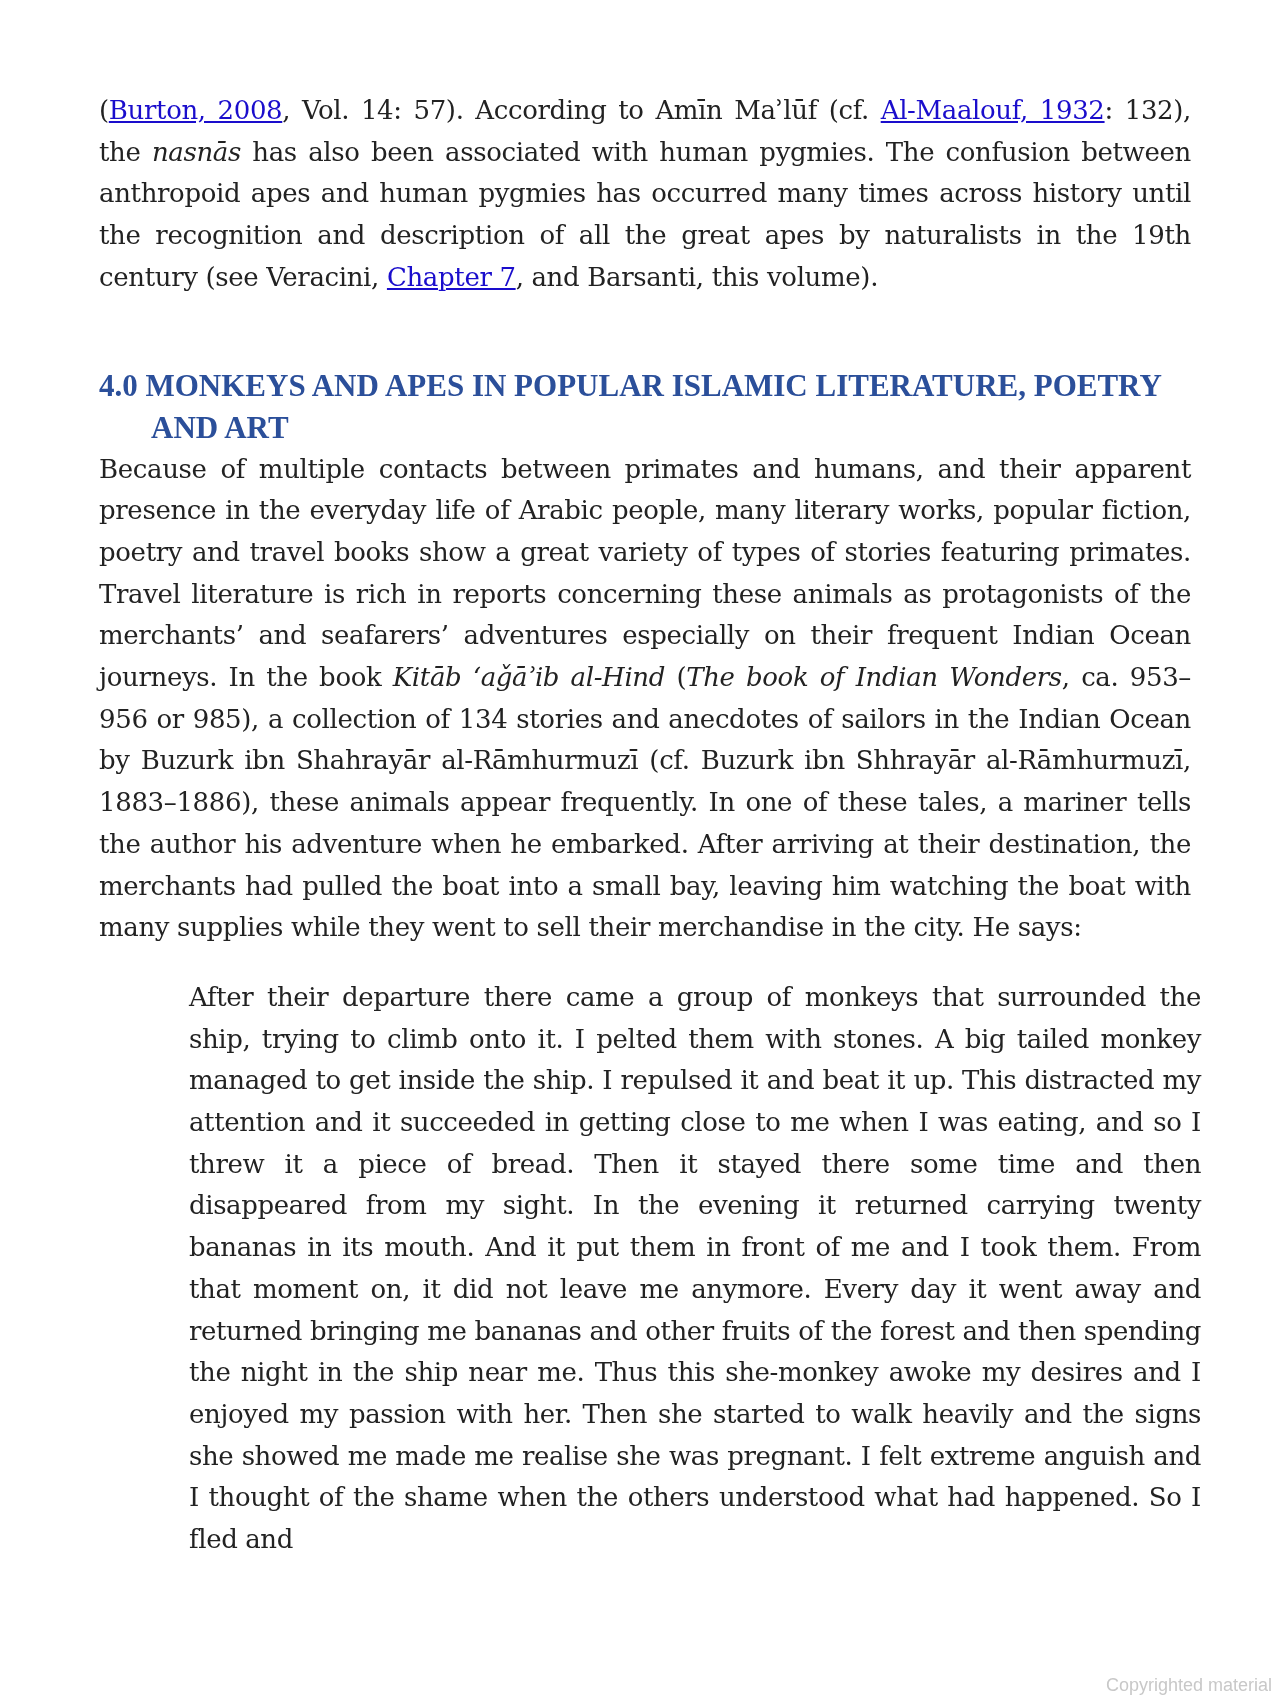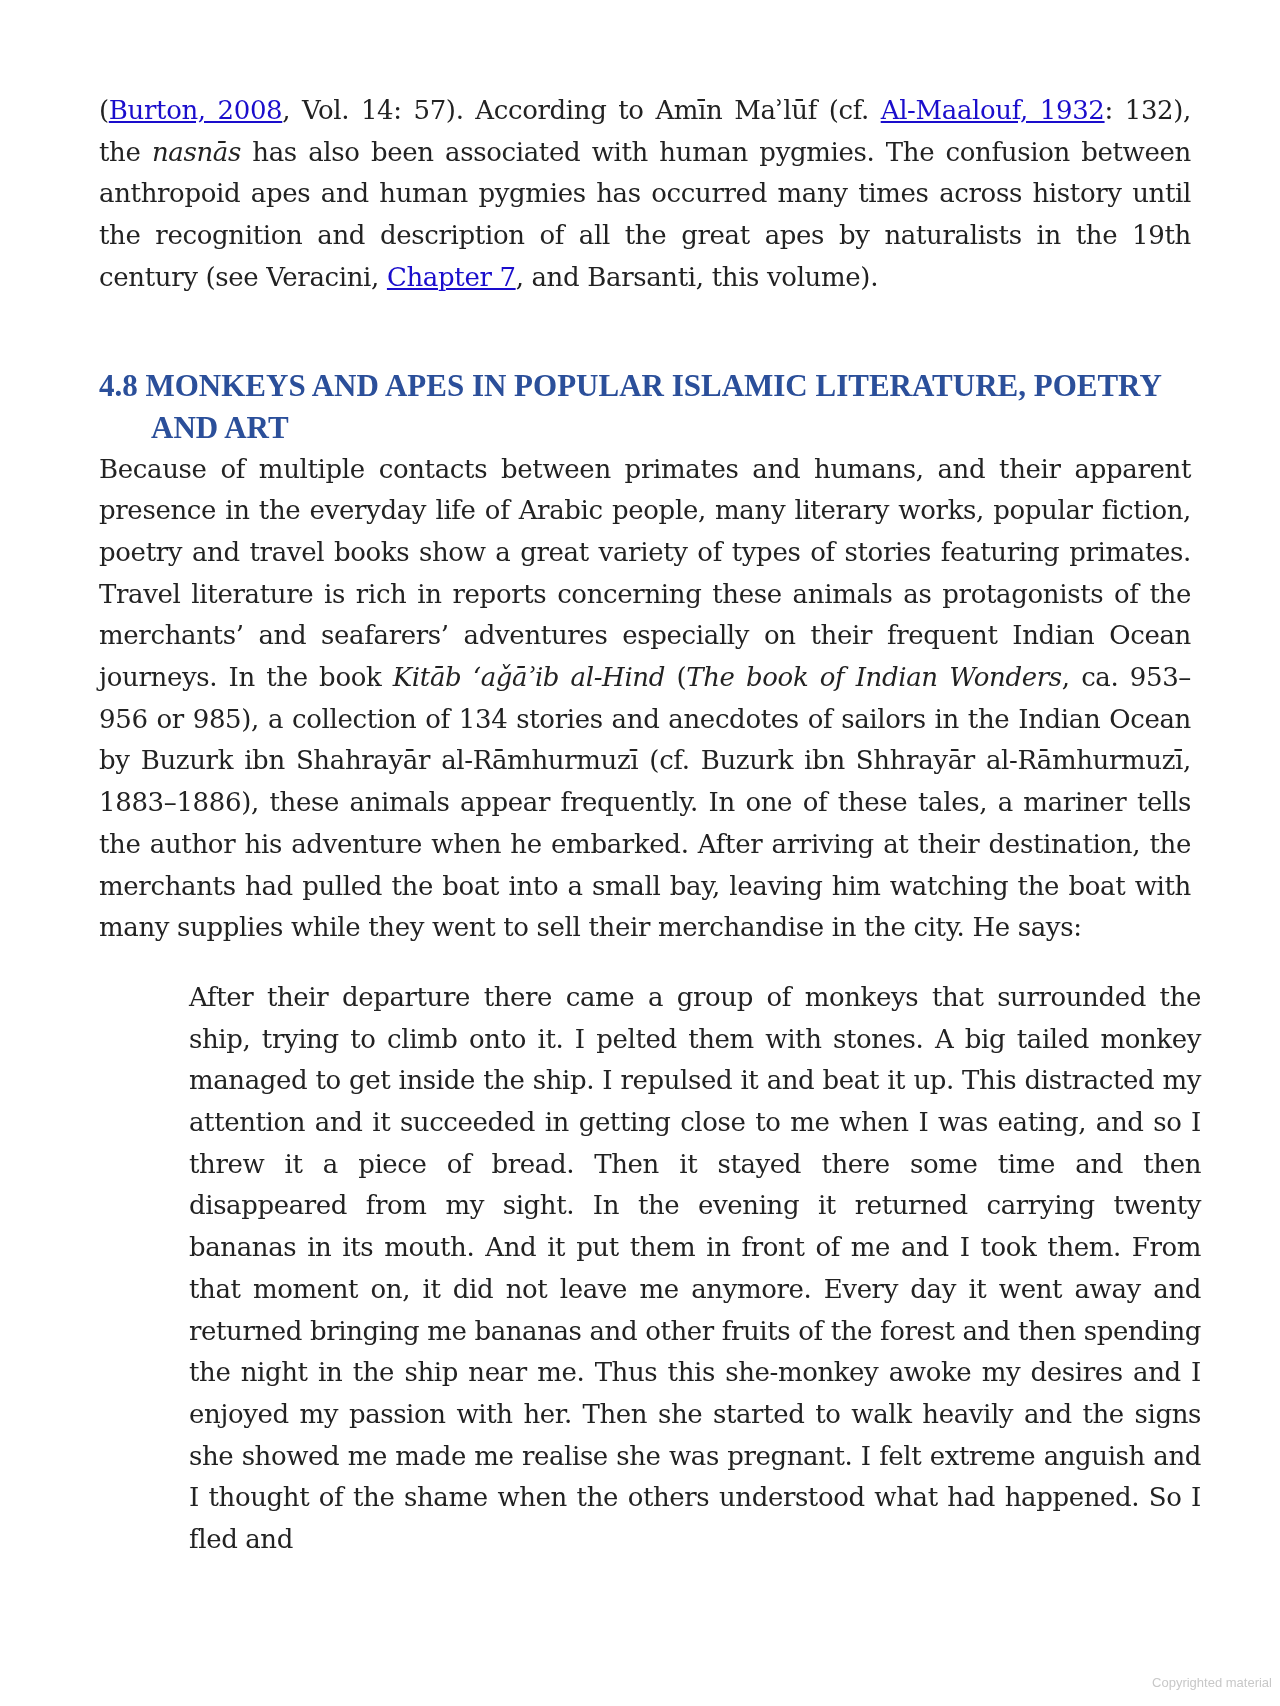--- a/index.html
+++ b/index.html
@@ -20,31 +20,31 @@
       font-size: 31px; line-height: 42px; padding-left: 52px; text-indent: -52px;
       letter-spacing: 0px;
     }
     .para2 { margin-top: 14px; }
     blockquote {
       margin: 28px 0 0 74px; width: 1044px; padding: 0;
     }
     blockquote p { margin: 16px; font-size: 26px; line-height: 41.7px; text-align: justify; letter-spacing: -0.4px; }
     .footer {
       position: absolute; right: 8px; top: 1675px;
-      font-family: "Liberation Sans", sans-serif; font-size: 13px; color: #c8c8c8;
+      font-family: "Liberation Sans", sans-serif; font-size: 18px; color: #c8c8c8;
     }
     i { font-style: italic; }
   </style>
 </head>
 <body>
 
 <div class="page">
   <p class="body"><span>(</span><a class="link">Burton, 2008</a><span>, Vol. 14: 57). According to Amīn Maʾlūf (cf. </span><a class="link">Al-Maalouf, 1932</a><span>: 132), the </span><i>nasnās</i><span> has also been associated with human pygmies. The confusion between anthropoid apes and human pygmies has occurred many times across history until the recognition and description of all the great apes by naturalists in the 19th century (see Veracini, </span><a class="link">Chapter 7</a><span>, and Barsanti, this volume).</span></p>
 
-  <h2 class="section">4.8 MONKEYS AND APES IN POPULAR ISLAMIC LITERATURE, POETRY AND ART</h2>
+  <h2 class="section">4.0 MONKEYS AND APES IN POPULAR ISLAMIC LITERATURE, POETRY AND ART</h2>
 
   <p class="body para2"><span>Because of multiple contacts between primates and humans, and their apparent presence in the everyday life of Arabic people, many literary works, popular fiction, poetry and travel books show a great variety of types of stories featuring primates. Travel literature is rich in reports concerning these animals as protagonists of the merchants’ and seafarers’ adventures especially on their frequent Indian Ocean journeys. In the book </span><i>Kitāb ‘aǧāʾib al-Hind</i><span> (</span><i>The book of Indian Wonders</i><span>, ca. 953–956 or 985), a collection of 134 stories and anecdotes of sailors in the Indian Ocean by Buzurk ibn Shahrayār al-Rāmhurmuzī (cf. Buzurk ibn Shhrayār al-Rāmhurmuzī, 1883–1886), these animals appear frequently. In one of these tales, a mariner tells the author his adventure when he embarked. After arriving at their destination, the merchants had pulled the boat into a small bay, leaving him watching the boat with many supplies while they went to sell their merchandise in the city. He says:</span></p>
 
   <blockquote>
     <p>After their departure there came a group of monkeys that surrounded the ship, trying to climb onto it. I pelted them with stones. A big tailed monkey managed to get inside the ship. I repulsed it and beat it up. This distracted my attention and it succeeded in getting close to me when I was eating, and so I threw it a piece of bread. Then it stayed there some time and then disappeared from my sight. In the evening it returned carrying twenty bananas in its mouth. And it put them in front of me and I took them. From that moment on, it did not leave me anymore. Every day it went away and returned bringing me bananas and other fruits of the forest and then spending the night in the ship near me. Thus this she-monkey awoke my desires and I enjoyed my passion with her. Then she started to walk heavily and the signs she showed me made me realise she was pregnant. I felt extreme anguish and I thought of the shame when the others understood what had happened. So I fled and</p>
   </blockquote>
 </div>
 
 <div class="footer">Copyrighted material</div>
 

